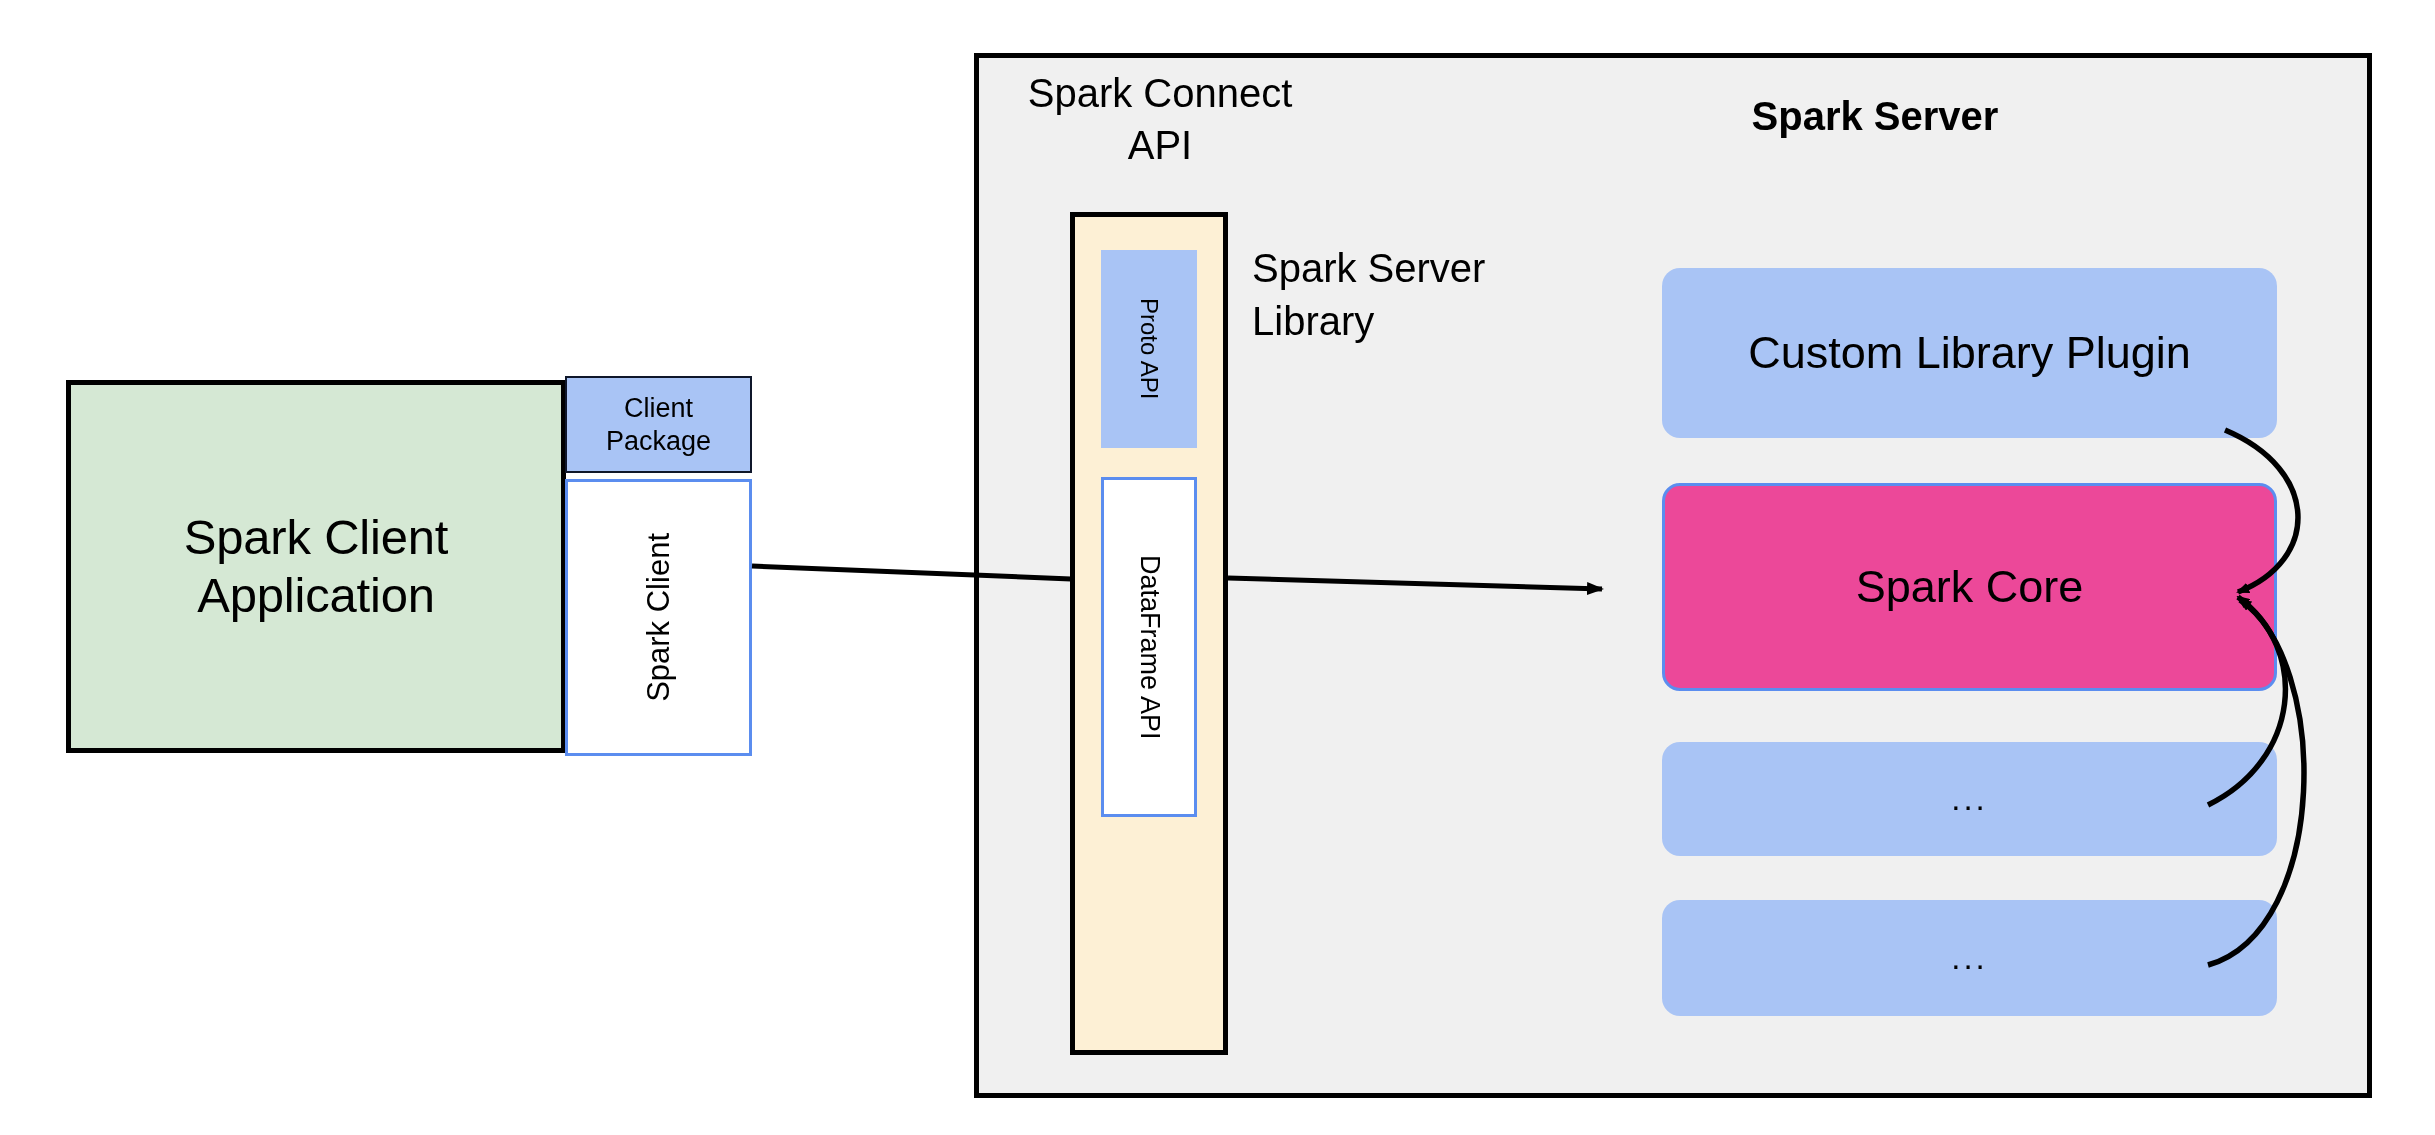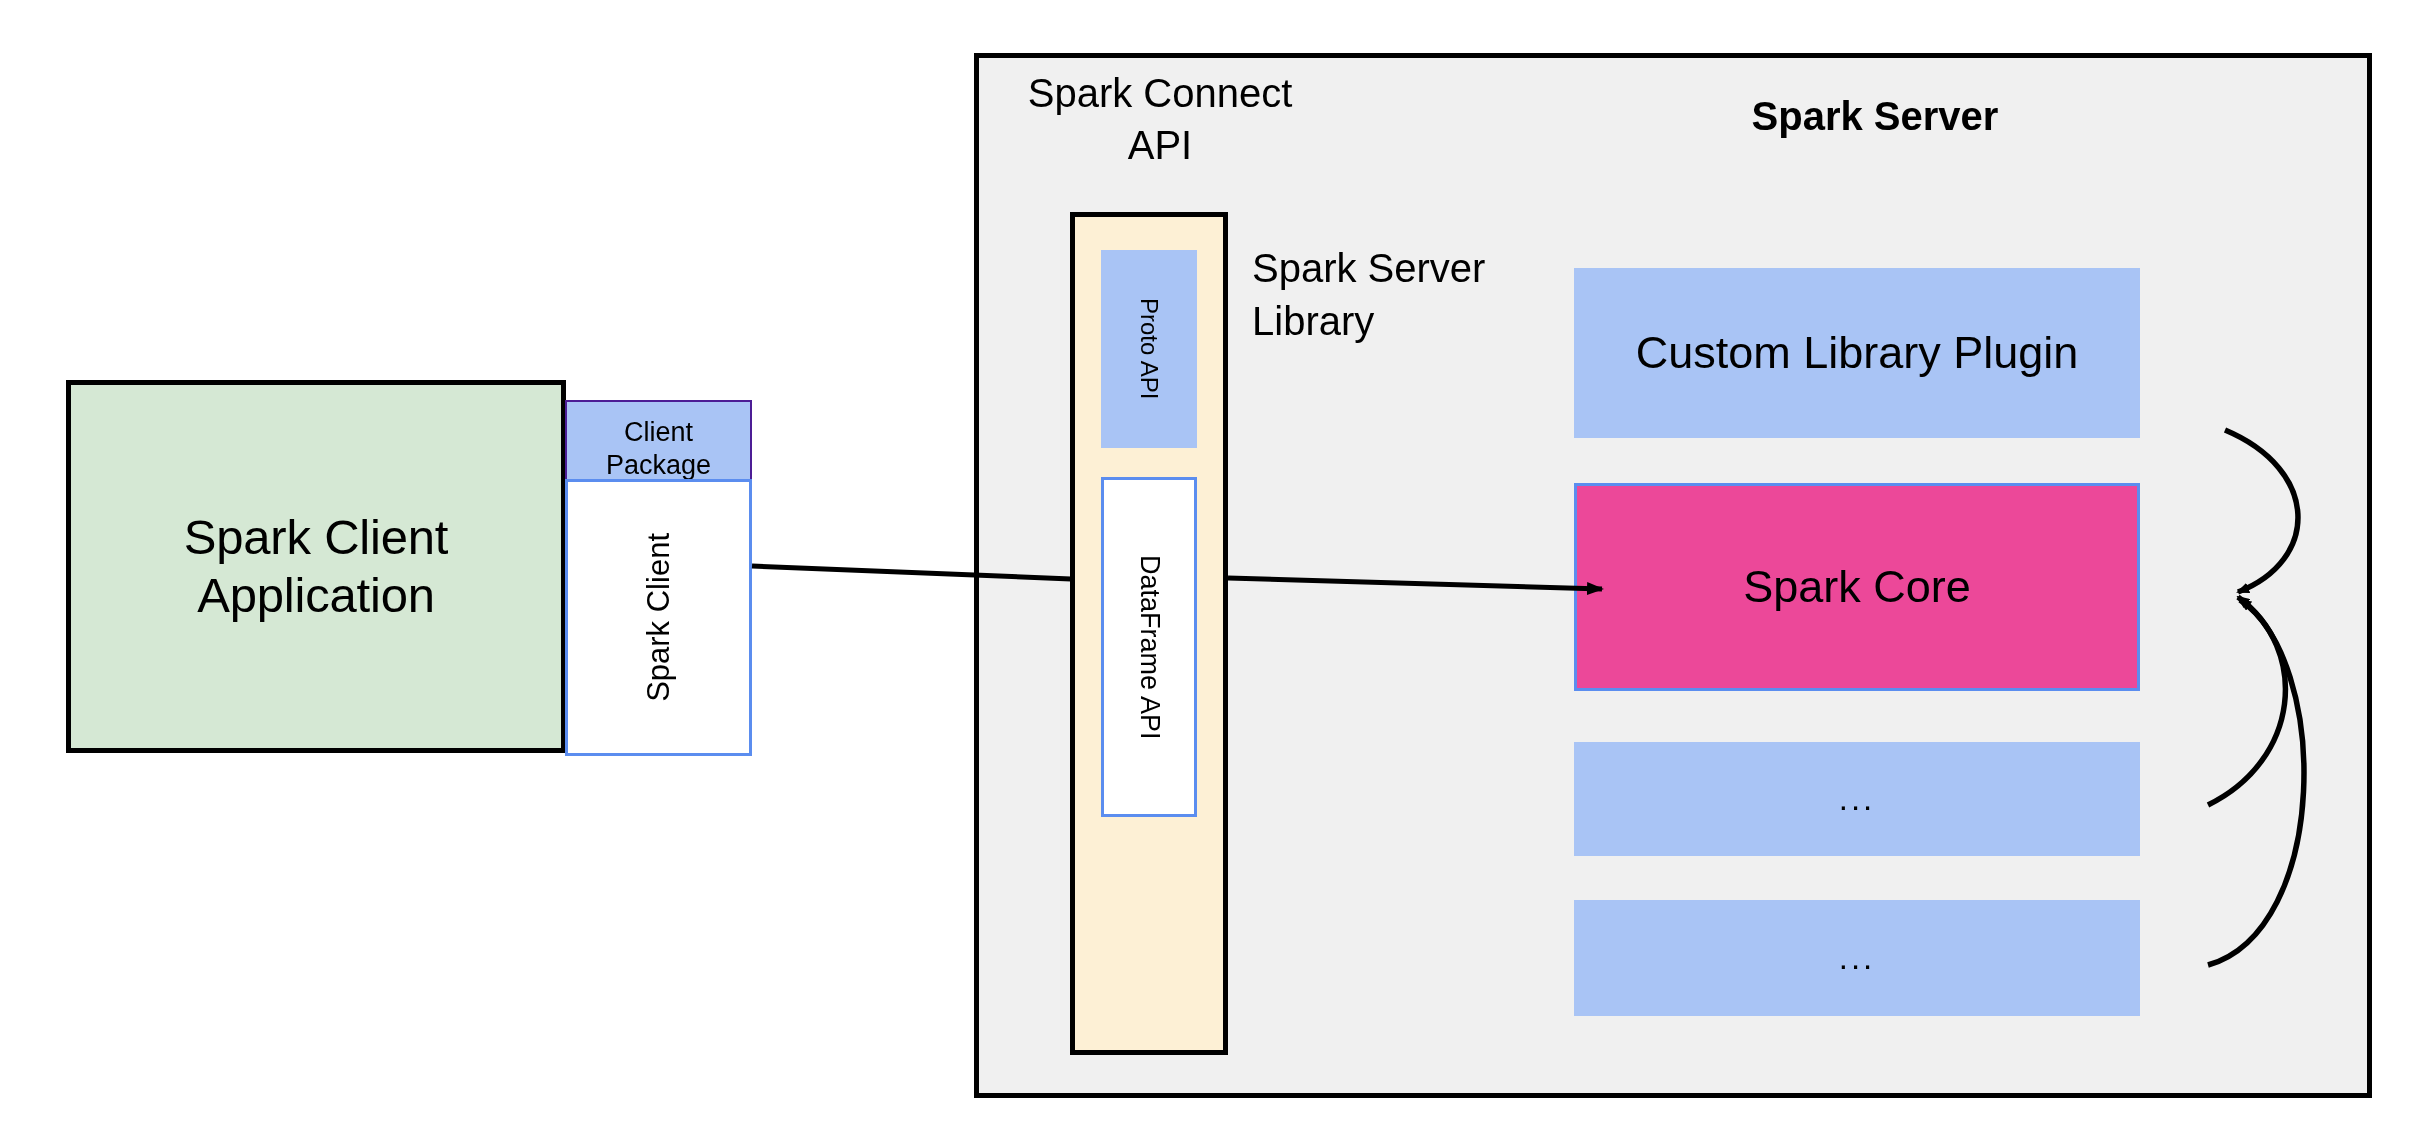--- a/index.html
+++ b/index.html
@@ -14,22 +14,22 @@
     background:#d5e8d4; border:5px solid #000000;
     display:flex; align-items:center; justify-content:center;
     z-index:2;
   }
   #client-app-label{
     font-size:49px; line-height:1.18; text-align:center; white-space:pre-line;
     letter-spacing:-0.2px;
   }
 
   #client-package{
-    left:565px; top:400px; width:187px; height:97px;
-    background:#a9c4f5; border:2px solid #4c1d95;
+    left:565px; top:376px; width:187px; height:97px;
+    background:#a9c4f5; border:2px solid #0f172a;
     display:flex; align-items:center; justify-content:center;
     z-index:4;
   }
   #client-package-label{
     font-size:27px; line-height:1.22; text-align:center; white-space:pre-line;
   }
 
   #spark-client{
     left:565px; top:479px; width:187px; height:277px;
     background:#ffffff; border:3px solid #5b8def;
@@ -83,23 +83,24 @@
     left:1101px; top:477px; width:96px; height:340px;
     background:#ffffff; border:3px solid #5b8def;
     display:flex; align-items:center; justify-content:center;
     z-index:4;
   }
   #dataframe-api-label{
     font-size:27px; writing-mode:vertical-rl; white-space:nowrap;
   }
 
   .srv-box{
-    left:1574px; width:566px;
+    left:1662px; width:615px;
     display:flex; align-items:center; justify-content:center;
     z-index:3;
+    border-radius:18px;
   }
   .srv-blue{ background:#a9c4f5; }
   .srv-core{ background:#ec4899; border:3px solid #5b8def; }
   #custom-plugin{ top:268px; height:170px; }
   #spark-core{ top:483px; height:208px; }
   #dots-1{ top:742px; height:114px; }
   #dots-2{ top:900px; height:116px; }
 
   .srv-label-lg{ font-size:45px; }
   .srv-label-dots{ font-size:33px; letter-spacing:3px; }

